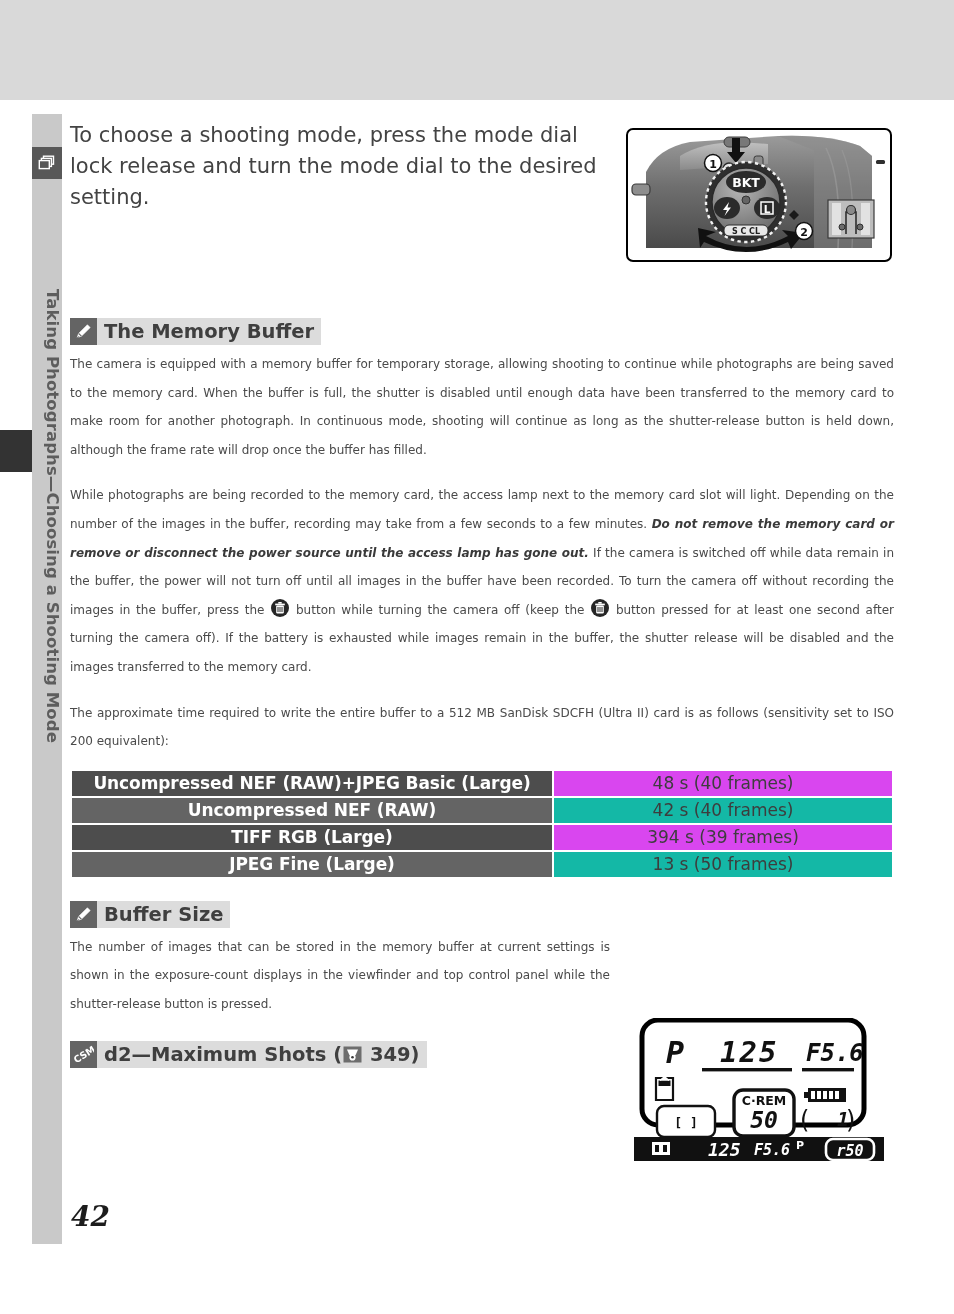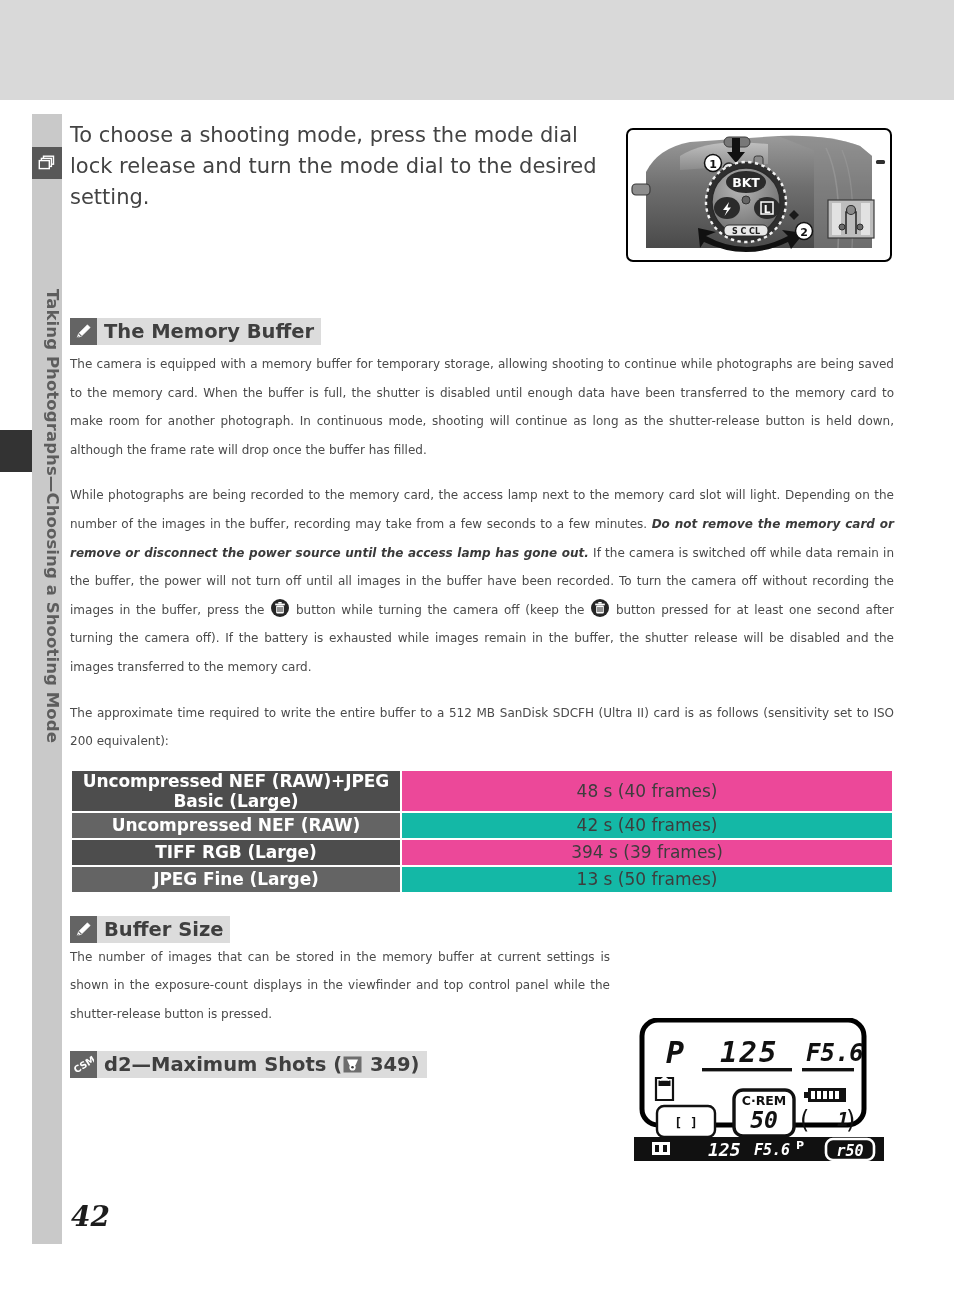--- a/index.html
+++ b/index.html
@@ -131,34 +131,34 @@
     margin: 0;
     table-layout: fixed;
   }
   table.buffer-table td {
     padding: 0;
     height: 25px;
     font-size: 17px;
     vertical-align: middle;
   }
   td.lbl {
-    width: 328px;
+    width: 480px;
     color: #ffffff;
     font-weight: bold;
     text-align: center;
     letter-spacing: -0.1px;
   }
   td.lbl.d1 { background: #4d4d4d; }
   td.lbl.d2 { background: #646464; text-align: center; }
   td.val {
     text-align: center;
     color: #3d3d3d;
     font-size: 17.5px;
   }
-  td.val.v1 { background: #ec4899; }
+  td.val.v1 { background: #d946ef; }
   td.val.v2 { background: #14b8a6; }
 
   
   .lcd-fig {
     position: absolute;
     left: 630px; top: 1018px;
     width: 258px; height: 145px;
   }
 
   
@@ -336,21 +336,21 @@
     <div class="note-head">
       <div class="note-badge">
         <svg width="19" height="19" viewBox="0 0 19 19" aria-hidden="true">
           <path d="M3.2 15.6 L4.6 11.4 L13.4 2.8 L16.2 5.6 L7.4 14.2 Z" fill="#ffffff" stroke="#ffffff" stroke-width="0.6"></path>
           <path d="M4.6 11.4 L7.4 14.2" stroke="#646464" stroke-width="1.1"></path>
           <path d="M3.2 15.6 L5.1 14.6" stroke="#646464" stroke-width="1"></path>
         </svg>
       </div>
       <div class="note-title">Buffer Size</div>
     </div>
-    <p class="body" style="">The number of images that can be stored in the memory buffer at current settings is shown in the exposure-count displays in the viewfinder and top control panel while the shutter-release button is pressed.</p>
+    <p class="body" style="margin-top:5px">The number of images that can be stored in the memory buffer at current settings is shown in the exposure-count displays in the viewfinder and top control panel while the shutter-release button is pressed.</p>
   </div>
 
   <div style="margin-top:22px">
     <div class="note-head">
       <div class="note-badge">
         <svg width="20" height="20" viewBox="0 0 20 20" aria-hidden="true">
           <text x="10" y="14" font-family="DejaVu Sans, sans-serif" font-size="9.5" font-weight="bold" fill="#ffffff" text-anchor="middle" transform="rotate(-32 10 10)">CSM</text>
         </svg>
       </div>
       <div class="note-title"><span>d2—Maximum Shots (</span><span class="ref-icon"><svg width="21" height="21" viewBox="0 0 21 21">

